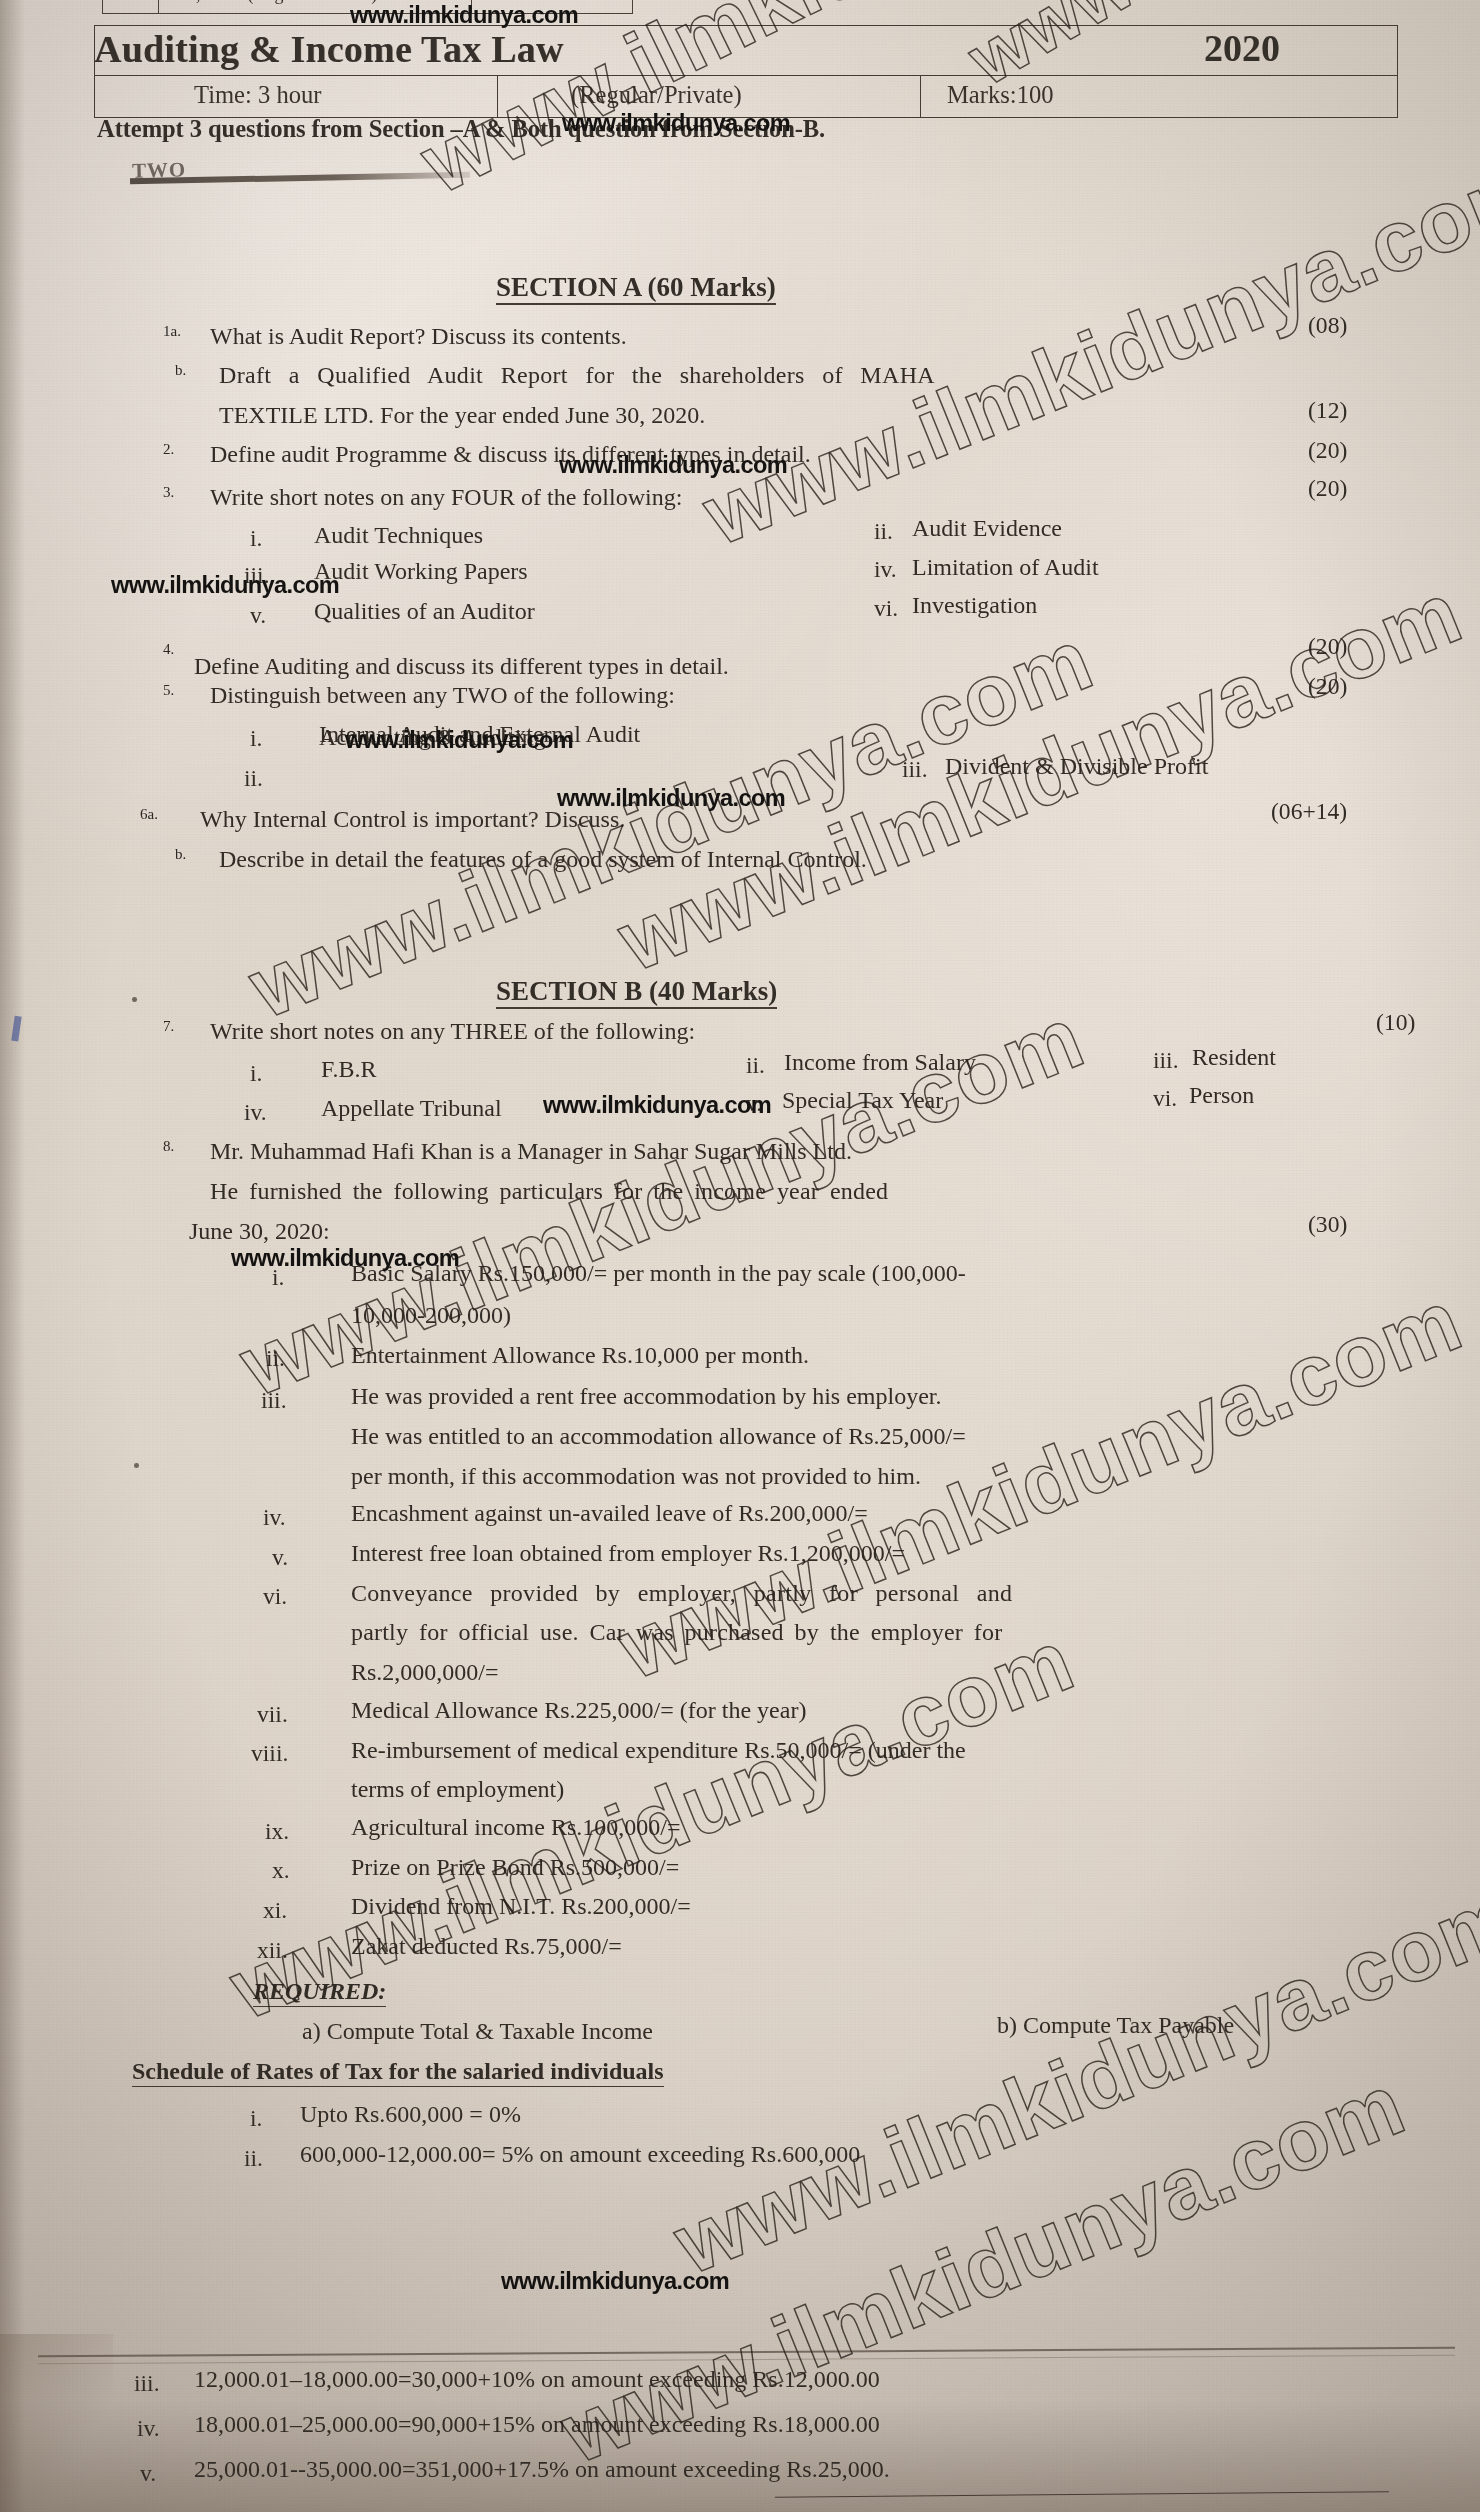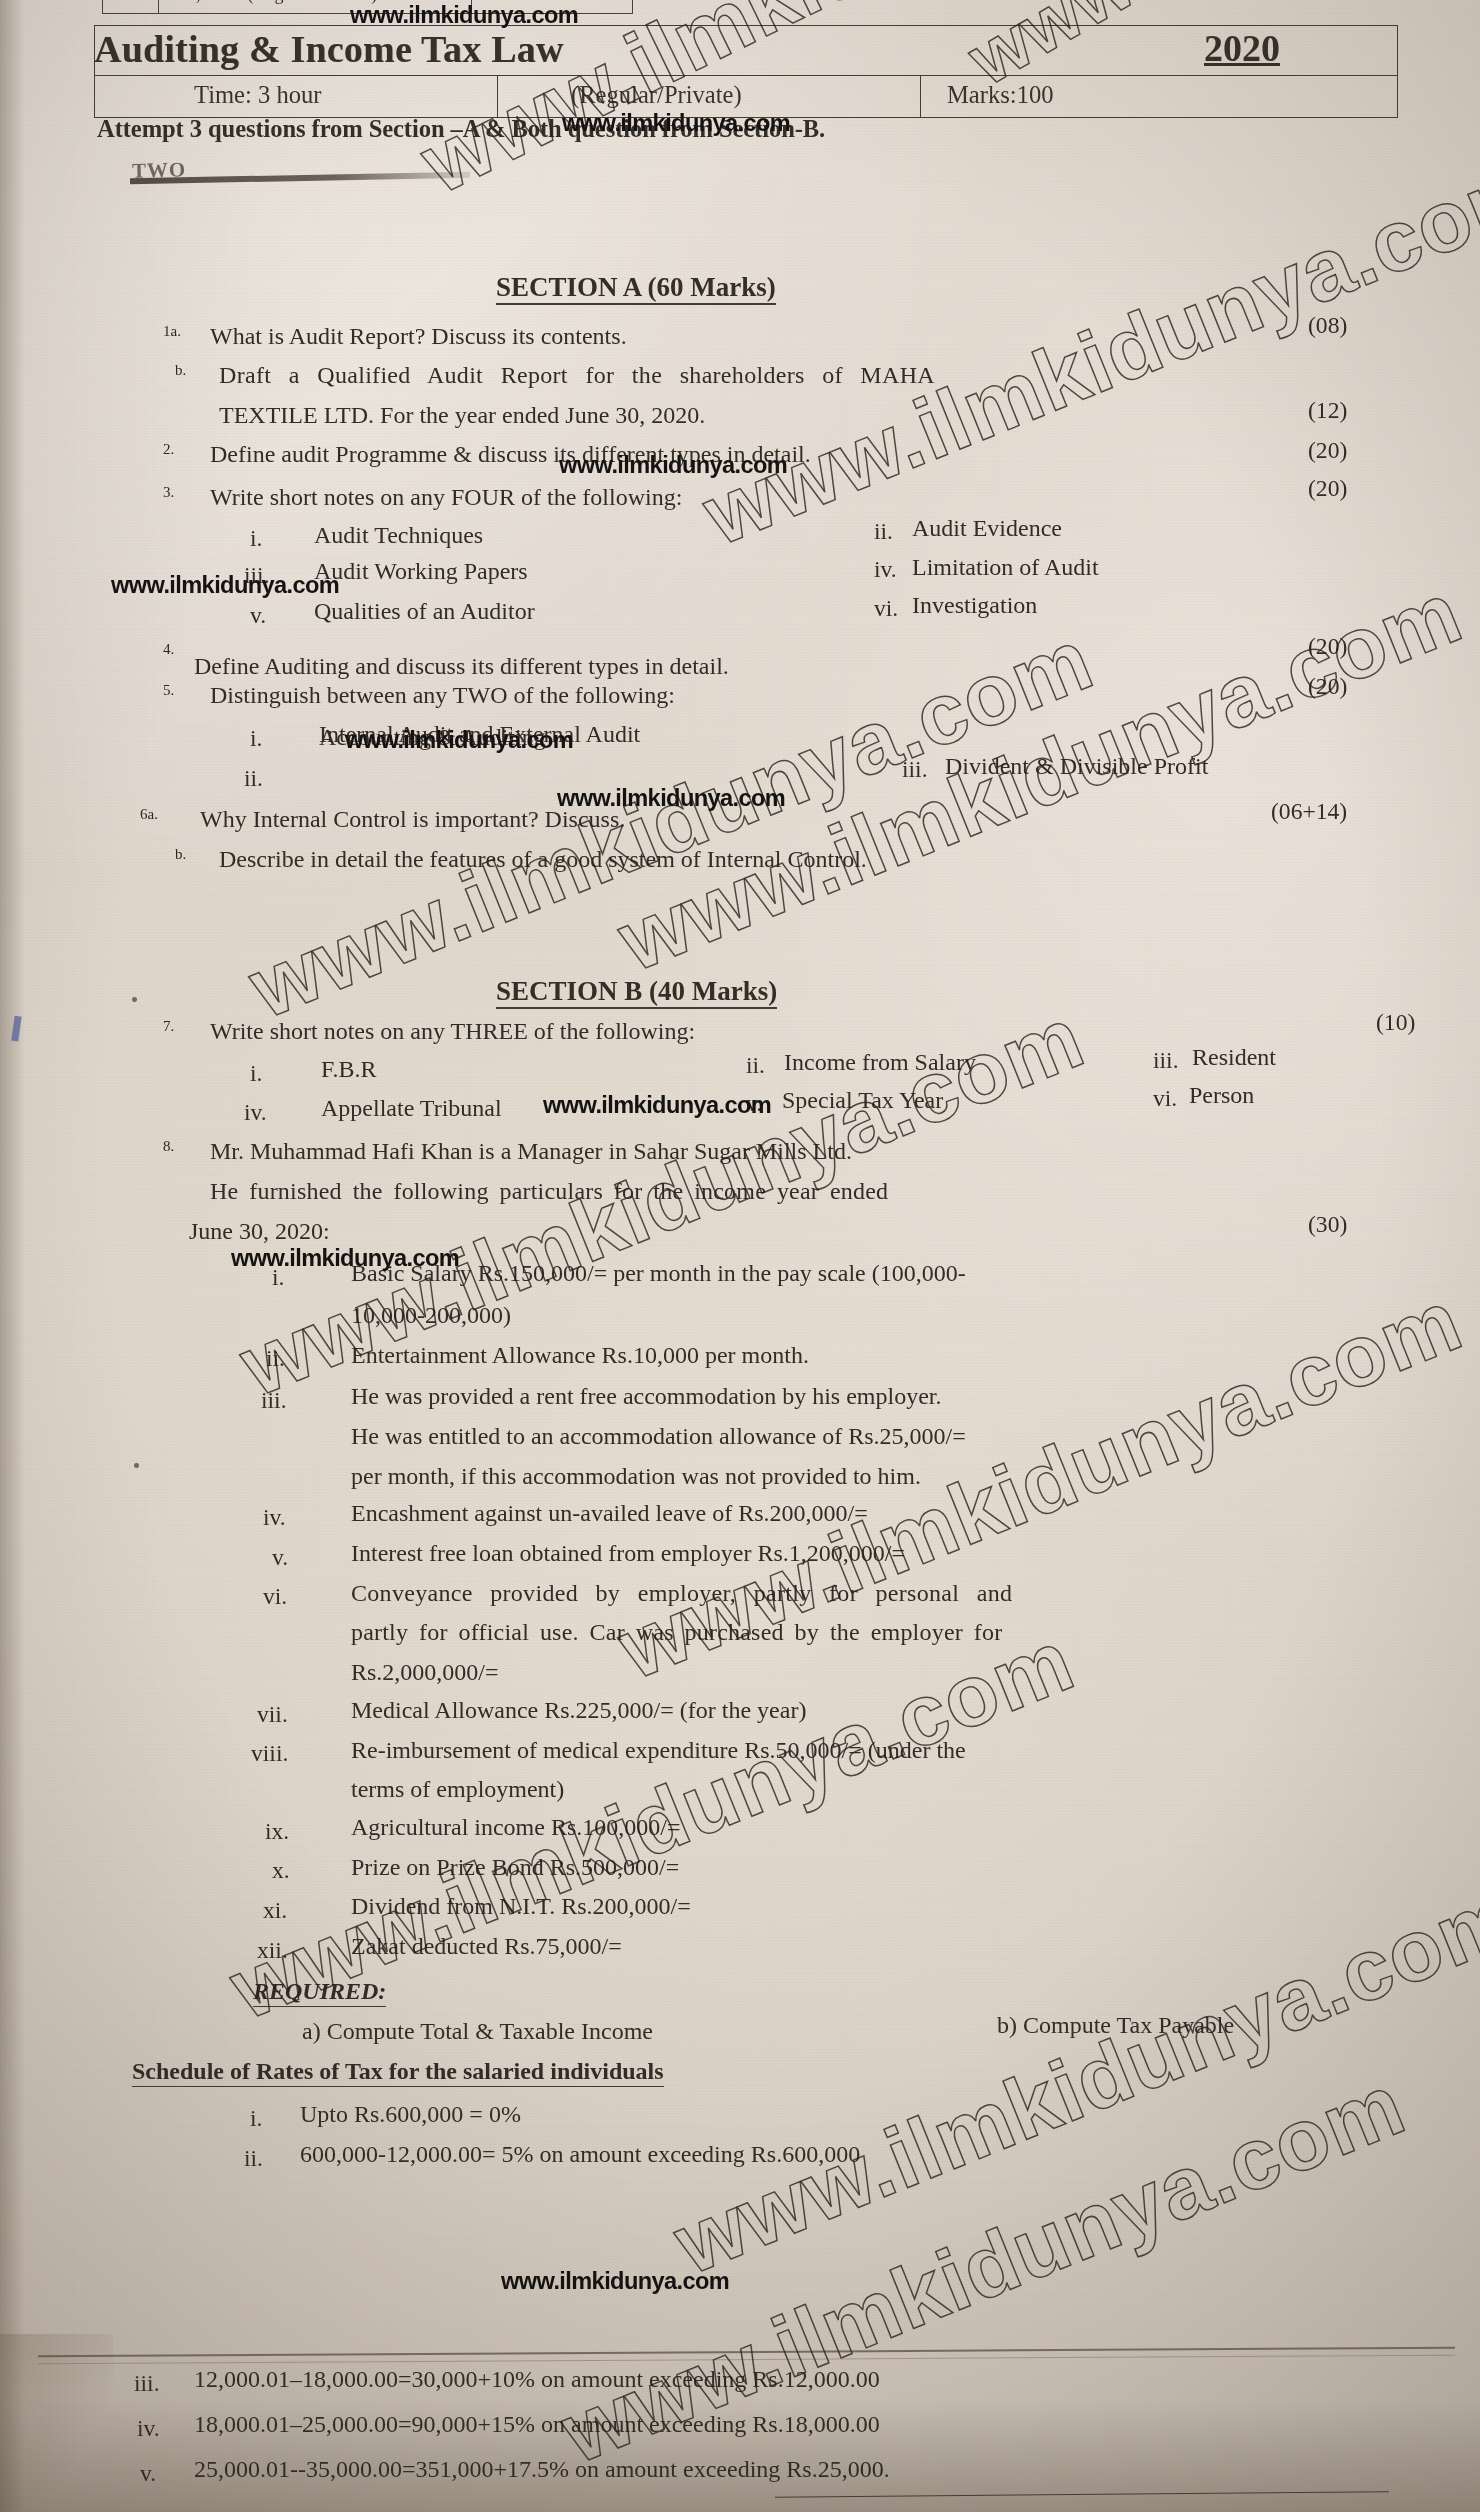--- a/index.html
+++ b/index.html
@@ -75,21 +75,21 @@
   .hdr-box .vline-b { position:absolute; left:825px; top:49px; bottom:0; border-left:1.9px solid #453b33; }
 
   .subject-title {
     position: absolute; left: 94px; top: 27px;
     font-size: 38px; font-weight: bold; letter-spacing: 0.2px;
     color: #36302a;
     text-shadow: 0.6px 0.4px 0 rgba(60,50,42,.30);
   }
   .year {
     position: absolute; left: 1204px; top: 25.5px;
-    font-size: 38px; font-weight: bold; color: #36302a; text-decoration: underline;
+    font-size: 38px; font-weight: bold; color: #36302a;
   }
   .cell-time {
     position: absolute; left: 194px; top: 81px;
     font-size: 24.6px; color: #3a332c;
   }
   .cell-mode {
     position: absolute; left: 571px; top: 81px;
     font-size: 24.6px; color: #3a332c;
   }
   .cell-marks {

